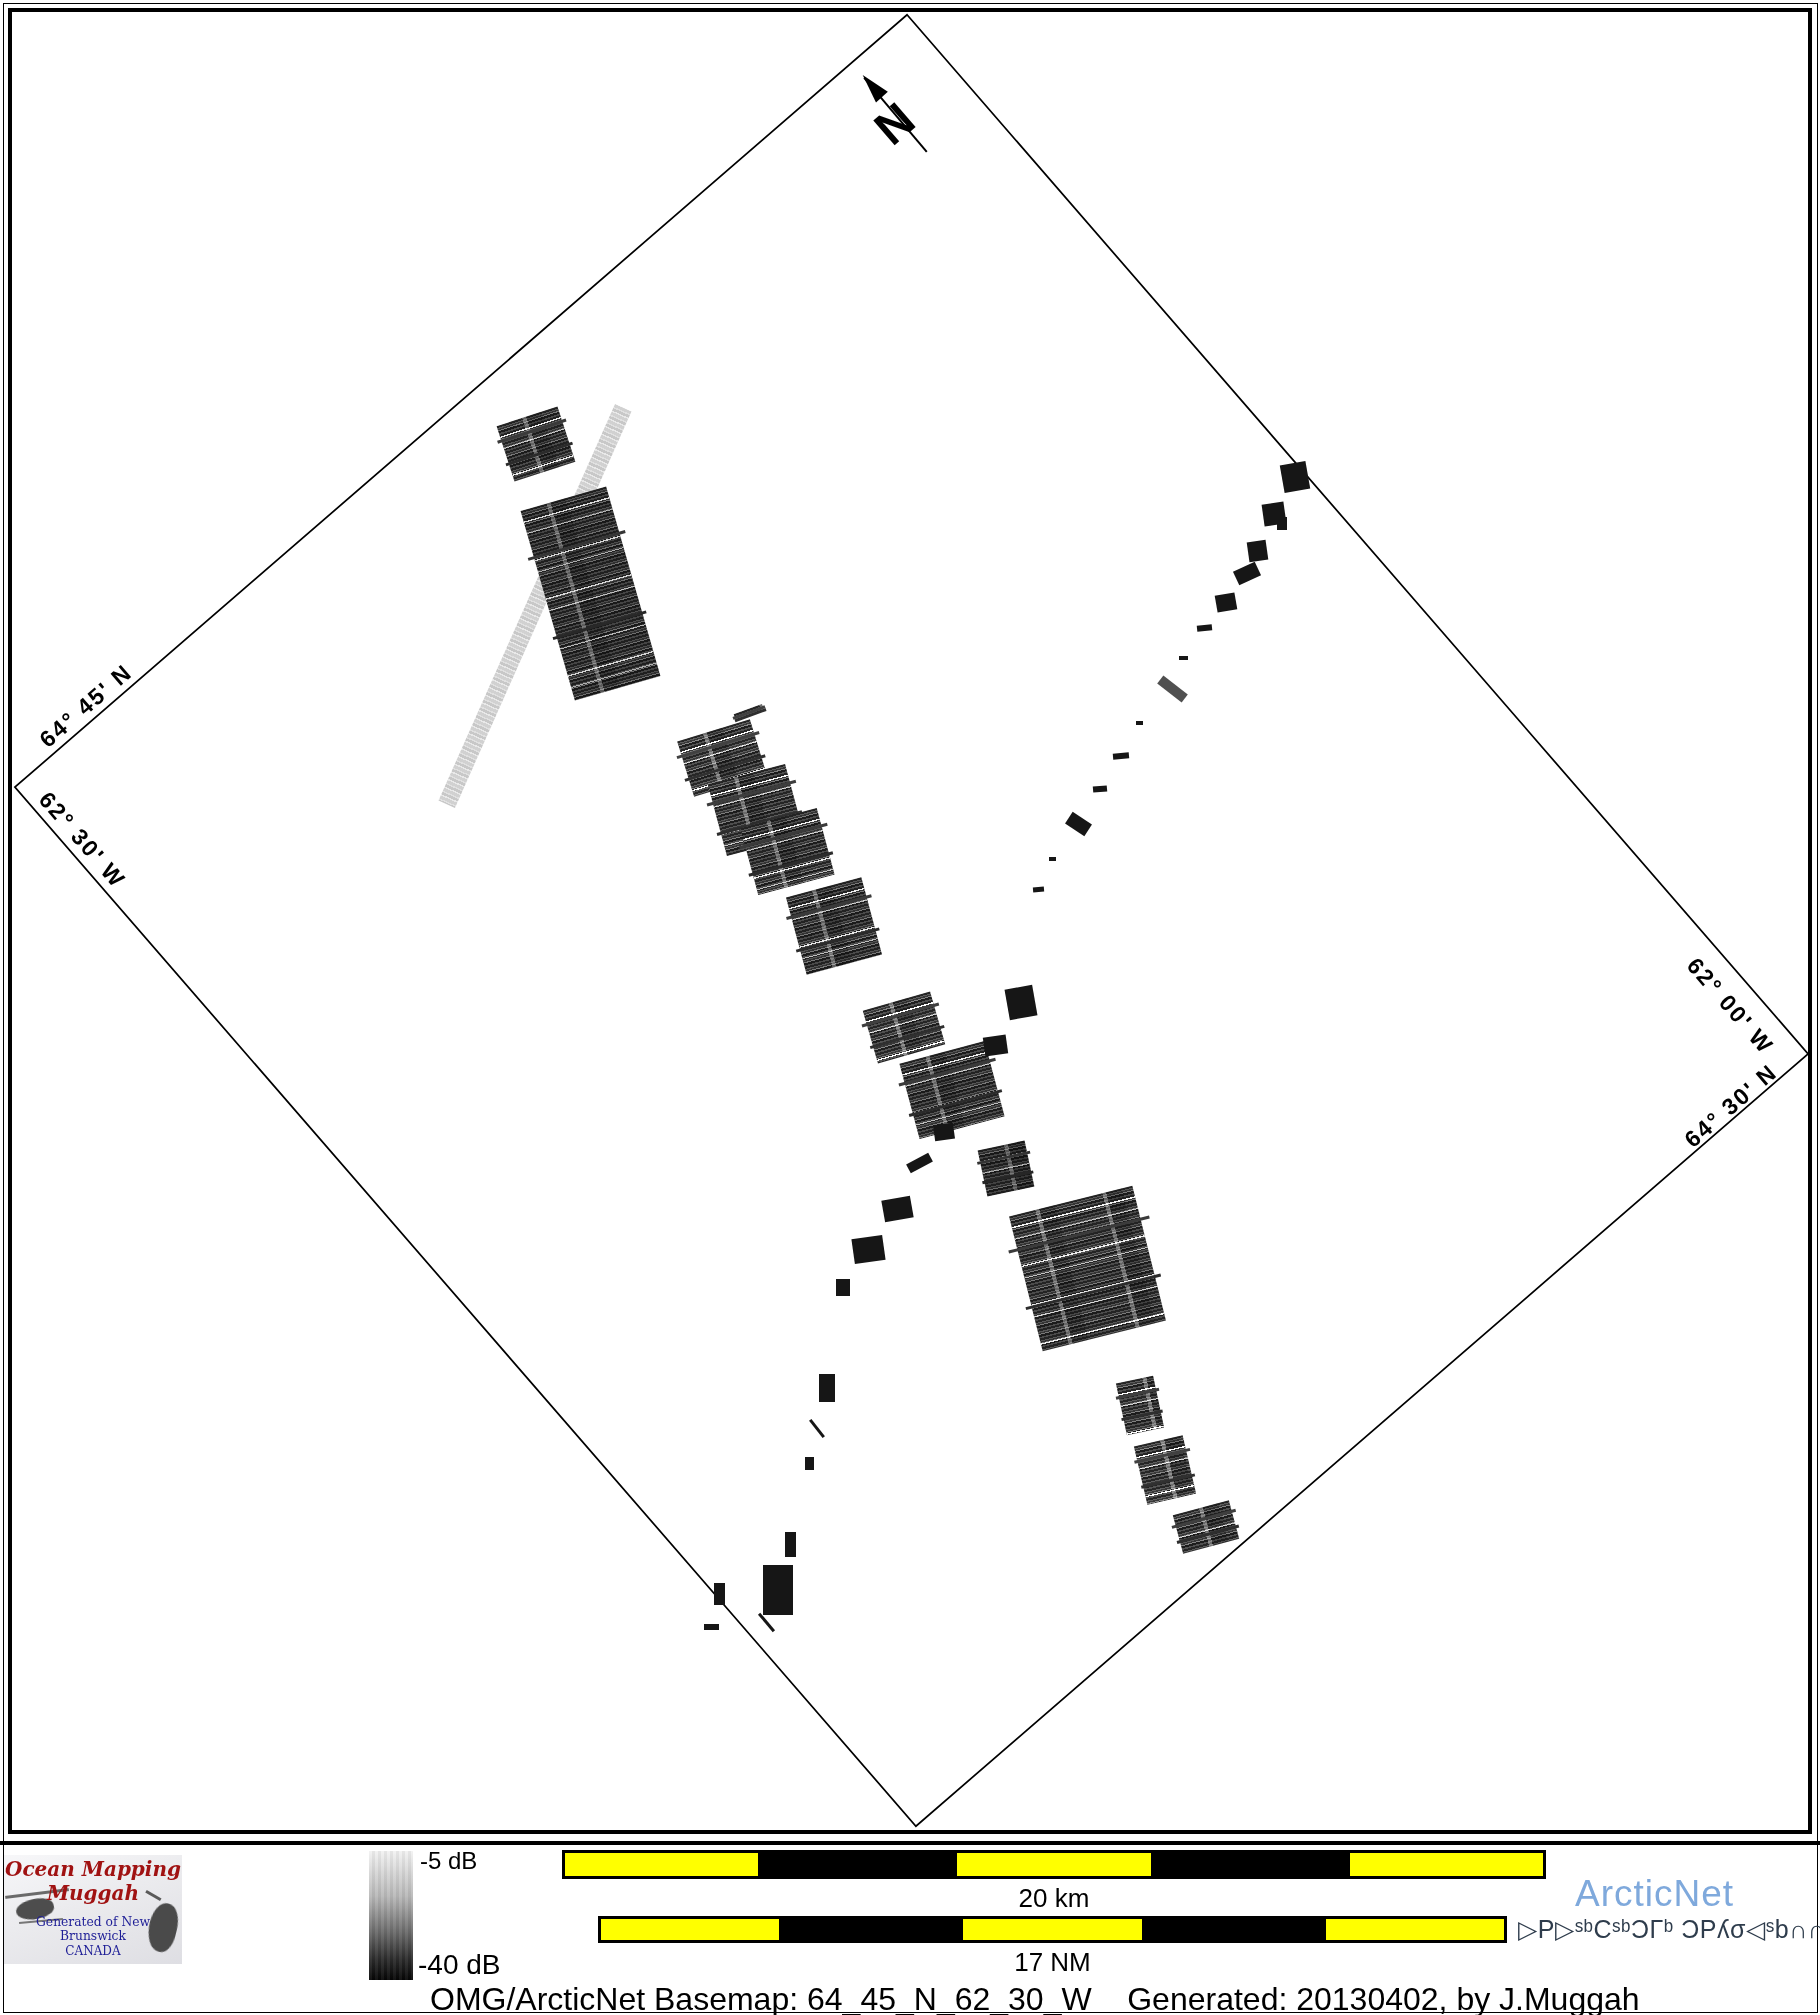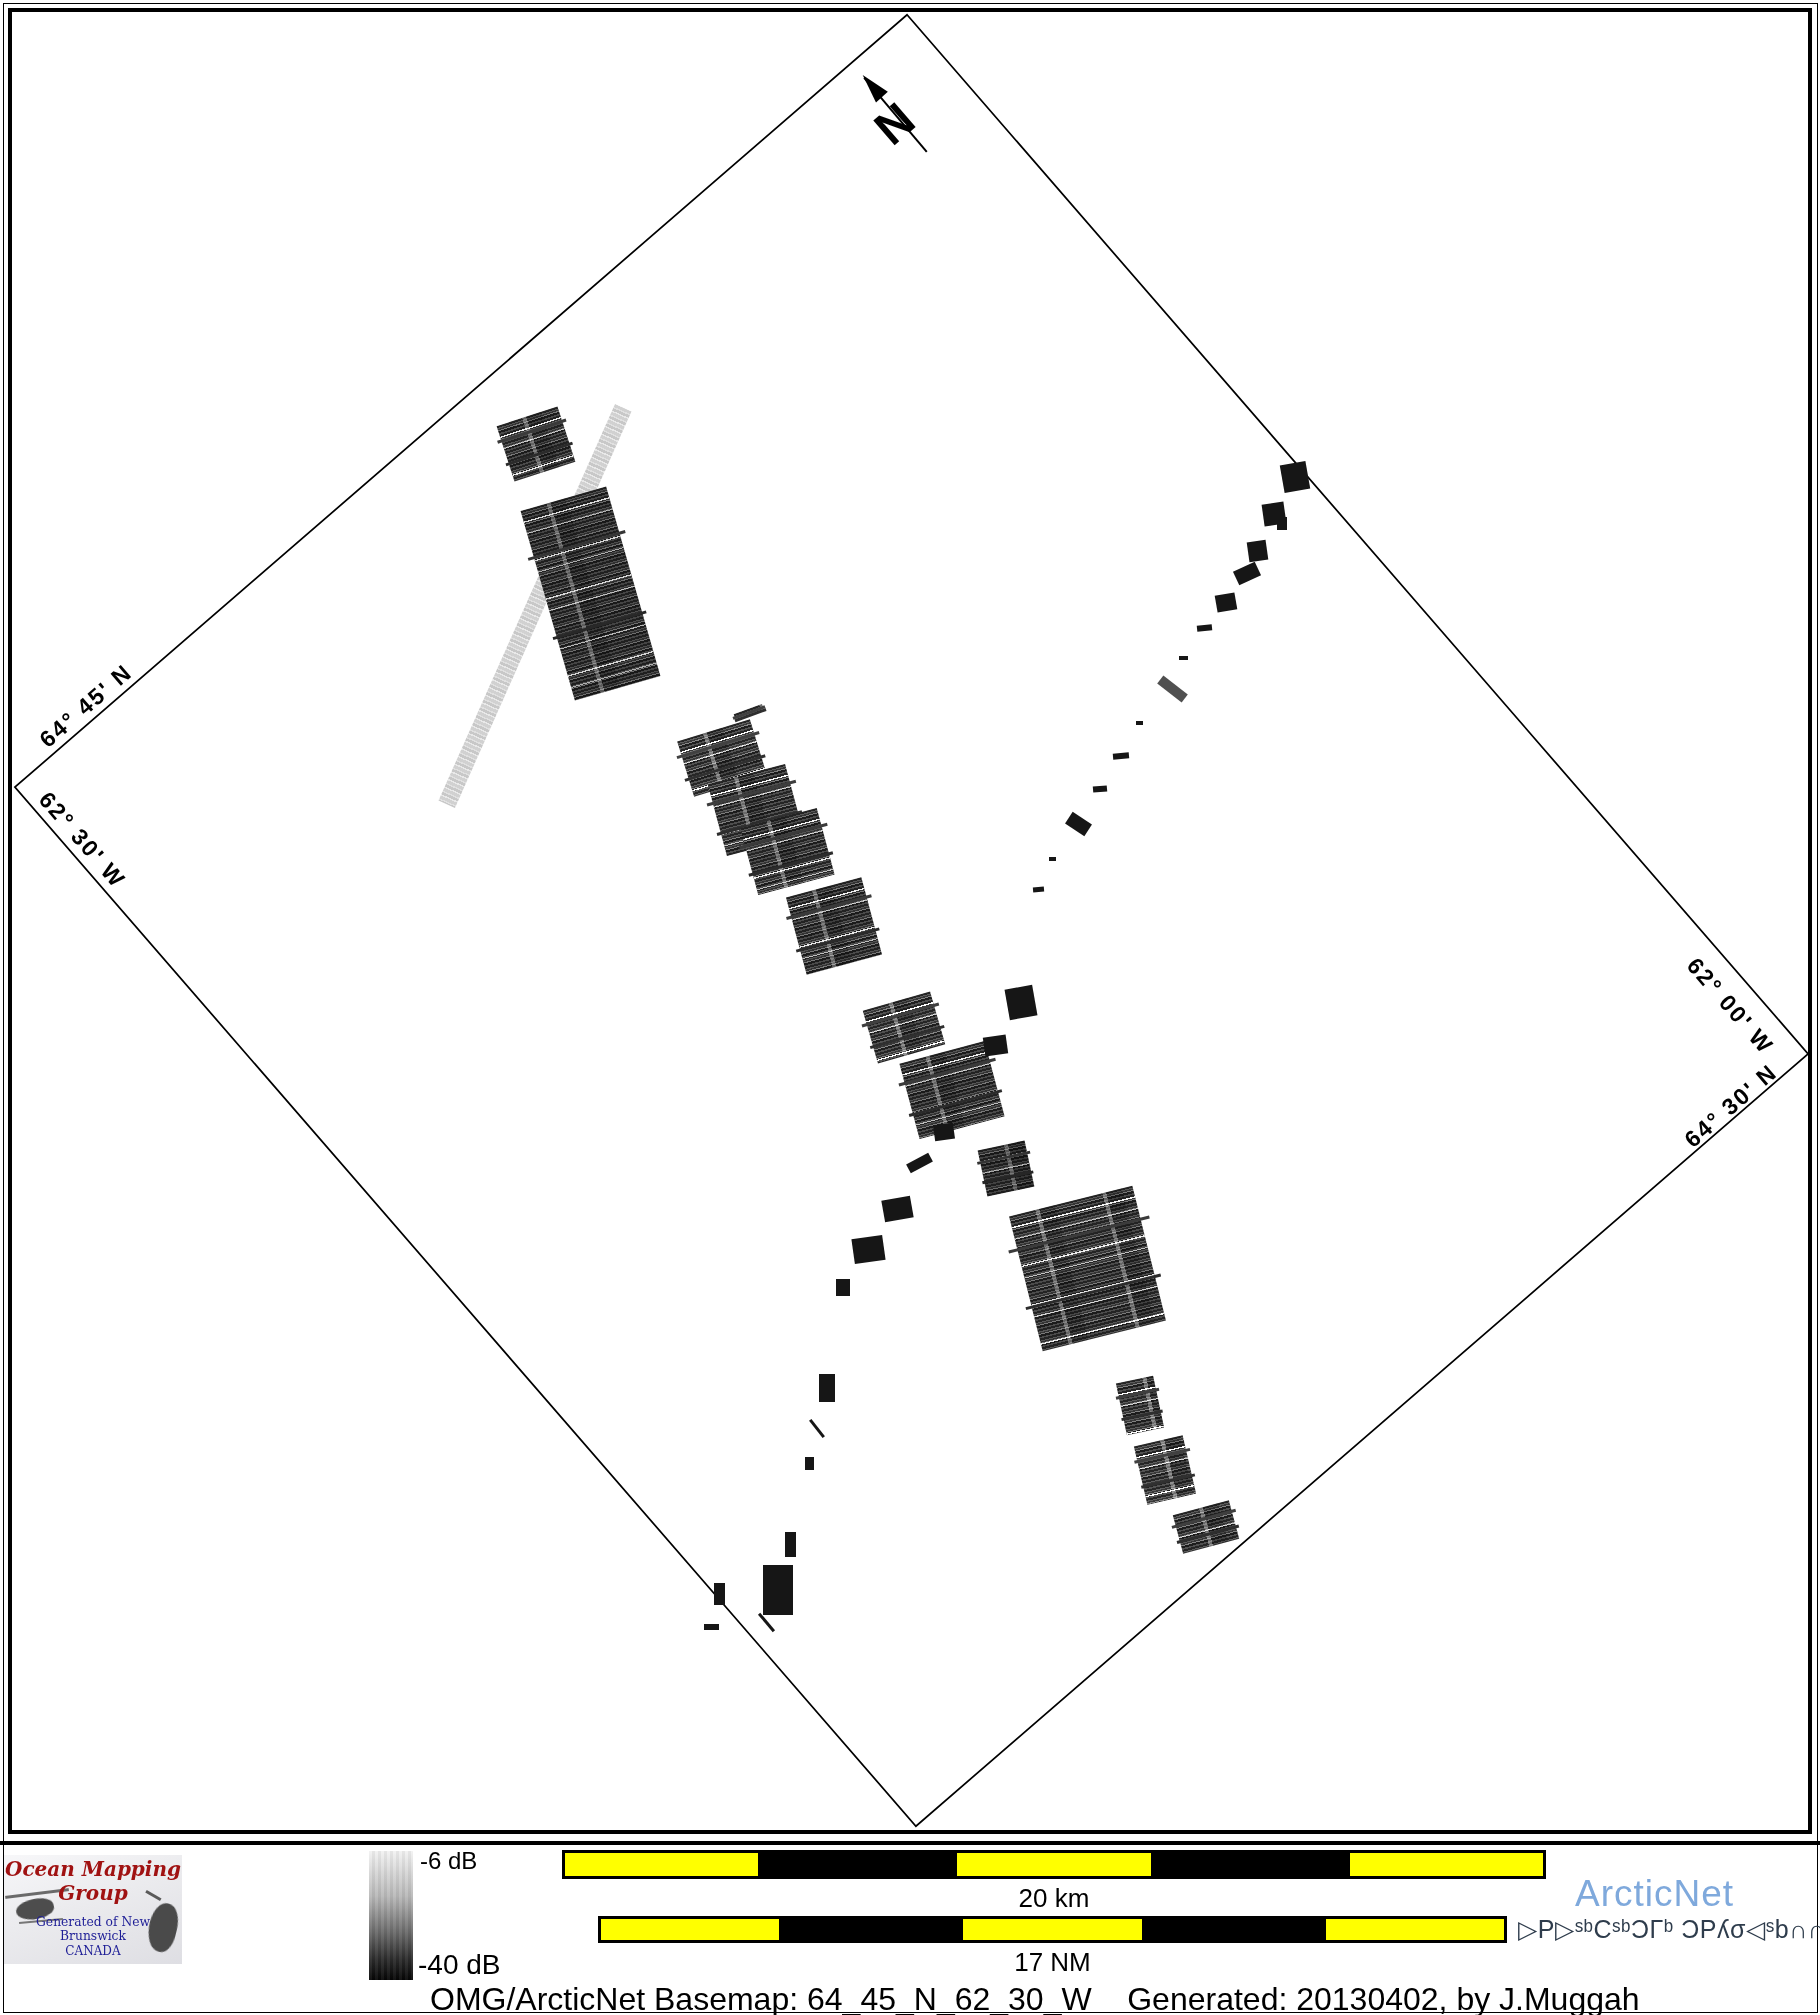--- a/index.html
+++ b/index.html
@@ -169,27 +169,27 @@
   </div>
 
 <div class="footer-separator"></div>
 
 <div class="omg-logo">
   <div class="heli-rotor"></div>
   <div class="heli-body"></div>
   <div class="heli-skid"></div>
   <div class="ship-mast"></div>
   <div class="ship-hull"></div>
-  <div class="omg-title" style="color: rgb(160, 18, 18);">Ocean Mapping Group</div>
+  <div class="omg-title" style="color: rgb(160, 18, 18);">Ocean Mapping Muggah</div>
   <div class="omg-sub1" style="color: rgb(29, 29, 150);">Generated of New Brunswick</div>
   <div class="omg-sub2" style="color: rgb(29, 29, 150);">CANADA</div>
 </div>
 
 <div class="legend-bar"></div>
-<div class="legend-top">-6 dB</div>
+<div class="legend-top">-5 dB</div>
 <div class="legend-bottom">-40 dB</div>
 
 <div class="arcticnet-wordmark" style="color: rgb(127, 169, 220);">ArcticNet</div>
 <div class="arcticnet-syllabics" style="color: rgb(46, 60, 76);">▷P▷ˢᵇCˢᵇƆΓᵇ ƆPʎσ◁ˢb∩∩̇ᶜ</div>
 
 <div class="caption">OMG/ArcticNet Basemap: 64_45_N_62_30_W    Generated: 20130402, by J.Muggah</div>
 
 <div class="scalebar" style="left: 562px; top: 1850px; width: 984px; height: 29px;">
     <div class="seg seg-yellow" style="background: rgb(255, 255, 0);"></div>
     <div class="seg seg-black"></div>

